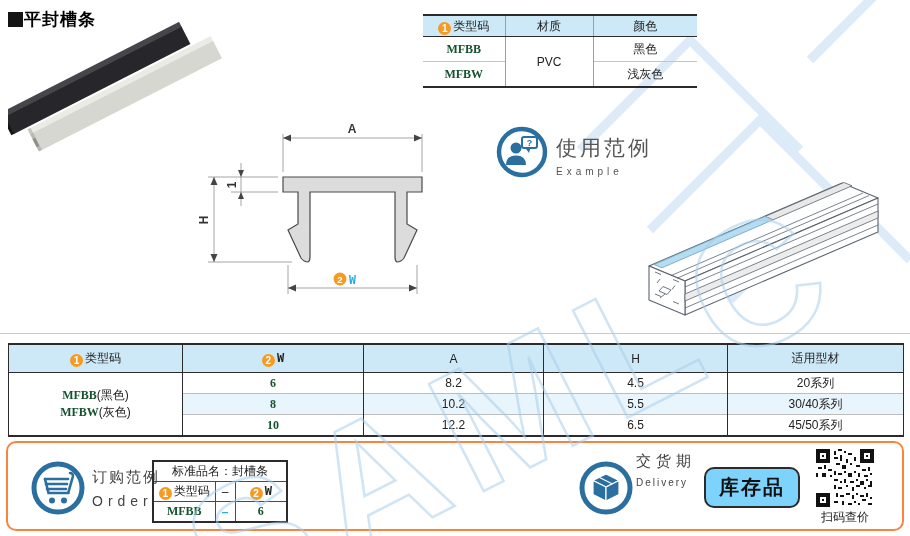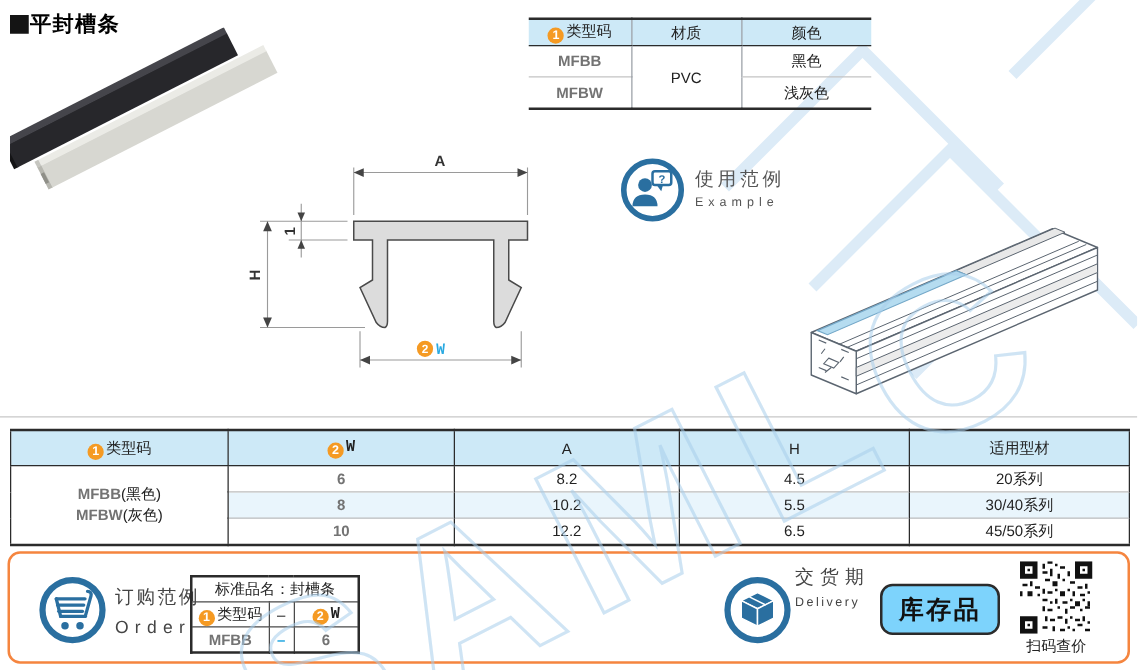--- a/index.html
+++ b/index.html
@@ -15,41 +15,41 @@
 
   
   .title{position:absolute;left:8px;top:8px;display:flex;align-items:center;gap:1px;z-index:2;}
   .title-square{width:15px;height:15px;background:#141414;display:inline-block;}
   .title-text{font-size:17px;font-weight:bold;color:#000;letter-spacing:1px;}
 
   
   .ob{display:inline-block;width:13px;height:13px;border-radius:50%;background:#f59a23;color:#fff;
       font-size:10px;line-height:13px;text-align:center;font-weight:bold;margin-right:2px;
       vertical-align:-2px;font-family:"Liberation Sans",sans-serif;}
-  .code{color:#737373;font-family:Liberation Sans, sans-serif;font-weight:bold;}
+  .code{color:#14532d;font-family:Liberation Serif, serif;font-weight:bold;}
   .dash-blue{color:#29a9e1;font-weight:bold;}
 
   
   .spec-table{position:absolute;left:423px;top:14px;z-index:2;}
   .spec-table table{border-collapse:collapse;table-layout:fixed;font-size:12px;text-align:center;
                     border-top:2px solid #2b2b2b;border-bottom:2px solid #2b2b2b;color:#222;}
   .spec-table th{background:#cde9f7;font-weight:normal;height:20px;padding:0 4px;border-bottom:1.5px solid #2b2b2b;}
   .spec-table td{height:24px;padding:0 4px;}
   .spec-table th + th, .spec-table td + td{border-left:1px solid #9aa0a6;}
   .spec-table tr.r2 td{border-top:1px solid #c4c4c4;}
 
   
   .divider{position:absolute;left:0;top:333px;width:910px;height:1px;background:#c8c8c8;z-index:1;}
 
   
   .photo{position:absolute;left:8px;top:22px;z-index:2;}
   .drawing{position:absolute;left:188px;top:118px;z-index:2;}
   .usage-icon{position:absolute;left:496px;top:126px;z-index:2;}
   .usage-label{position:absolute;left:556px;top:134px;z-index:2;}
-  .usage-label .cn{font-size:15px;color:#555;letter-spacing:3px;}
+  .usage-label .cn{font-size:21px;color:#555;letter-spacing:3px;}
   .usage-label .en{font-size:10px;color:#555;letter-spacing:4px;margin-top:4px;}
   .profile-example{position:absolute;left:597px;top:148px;z-index:2;}
 
   
   .main-table{position:absolute;left:8px;top:343px;z-index:2;}
   .main-table table{border-collapse:collapse;table-layout:fixed;width:895px;font-size:12px;
                     text-align:center;border-top:2px solid #2b2b2b;border-bottom:2px solid #2b2b2b;color:#222;}
   .main-table th{background:#cde9f7;font-weight:normal;height:27px;padding:0;border-bottom:1.5px solid #2b2b2b;}
   .main-table td{height:20px;padding:0;}
   .main-table th,.main-table td{border-left:1px solid #2b2b2b;border-right:1px solid #2b2b2b;}

